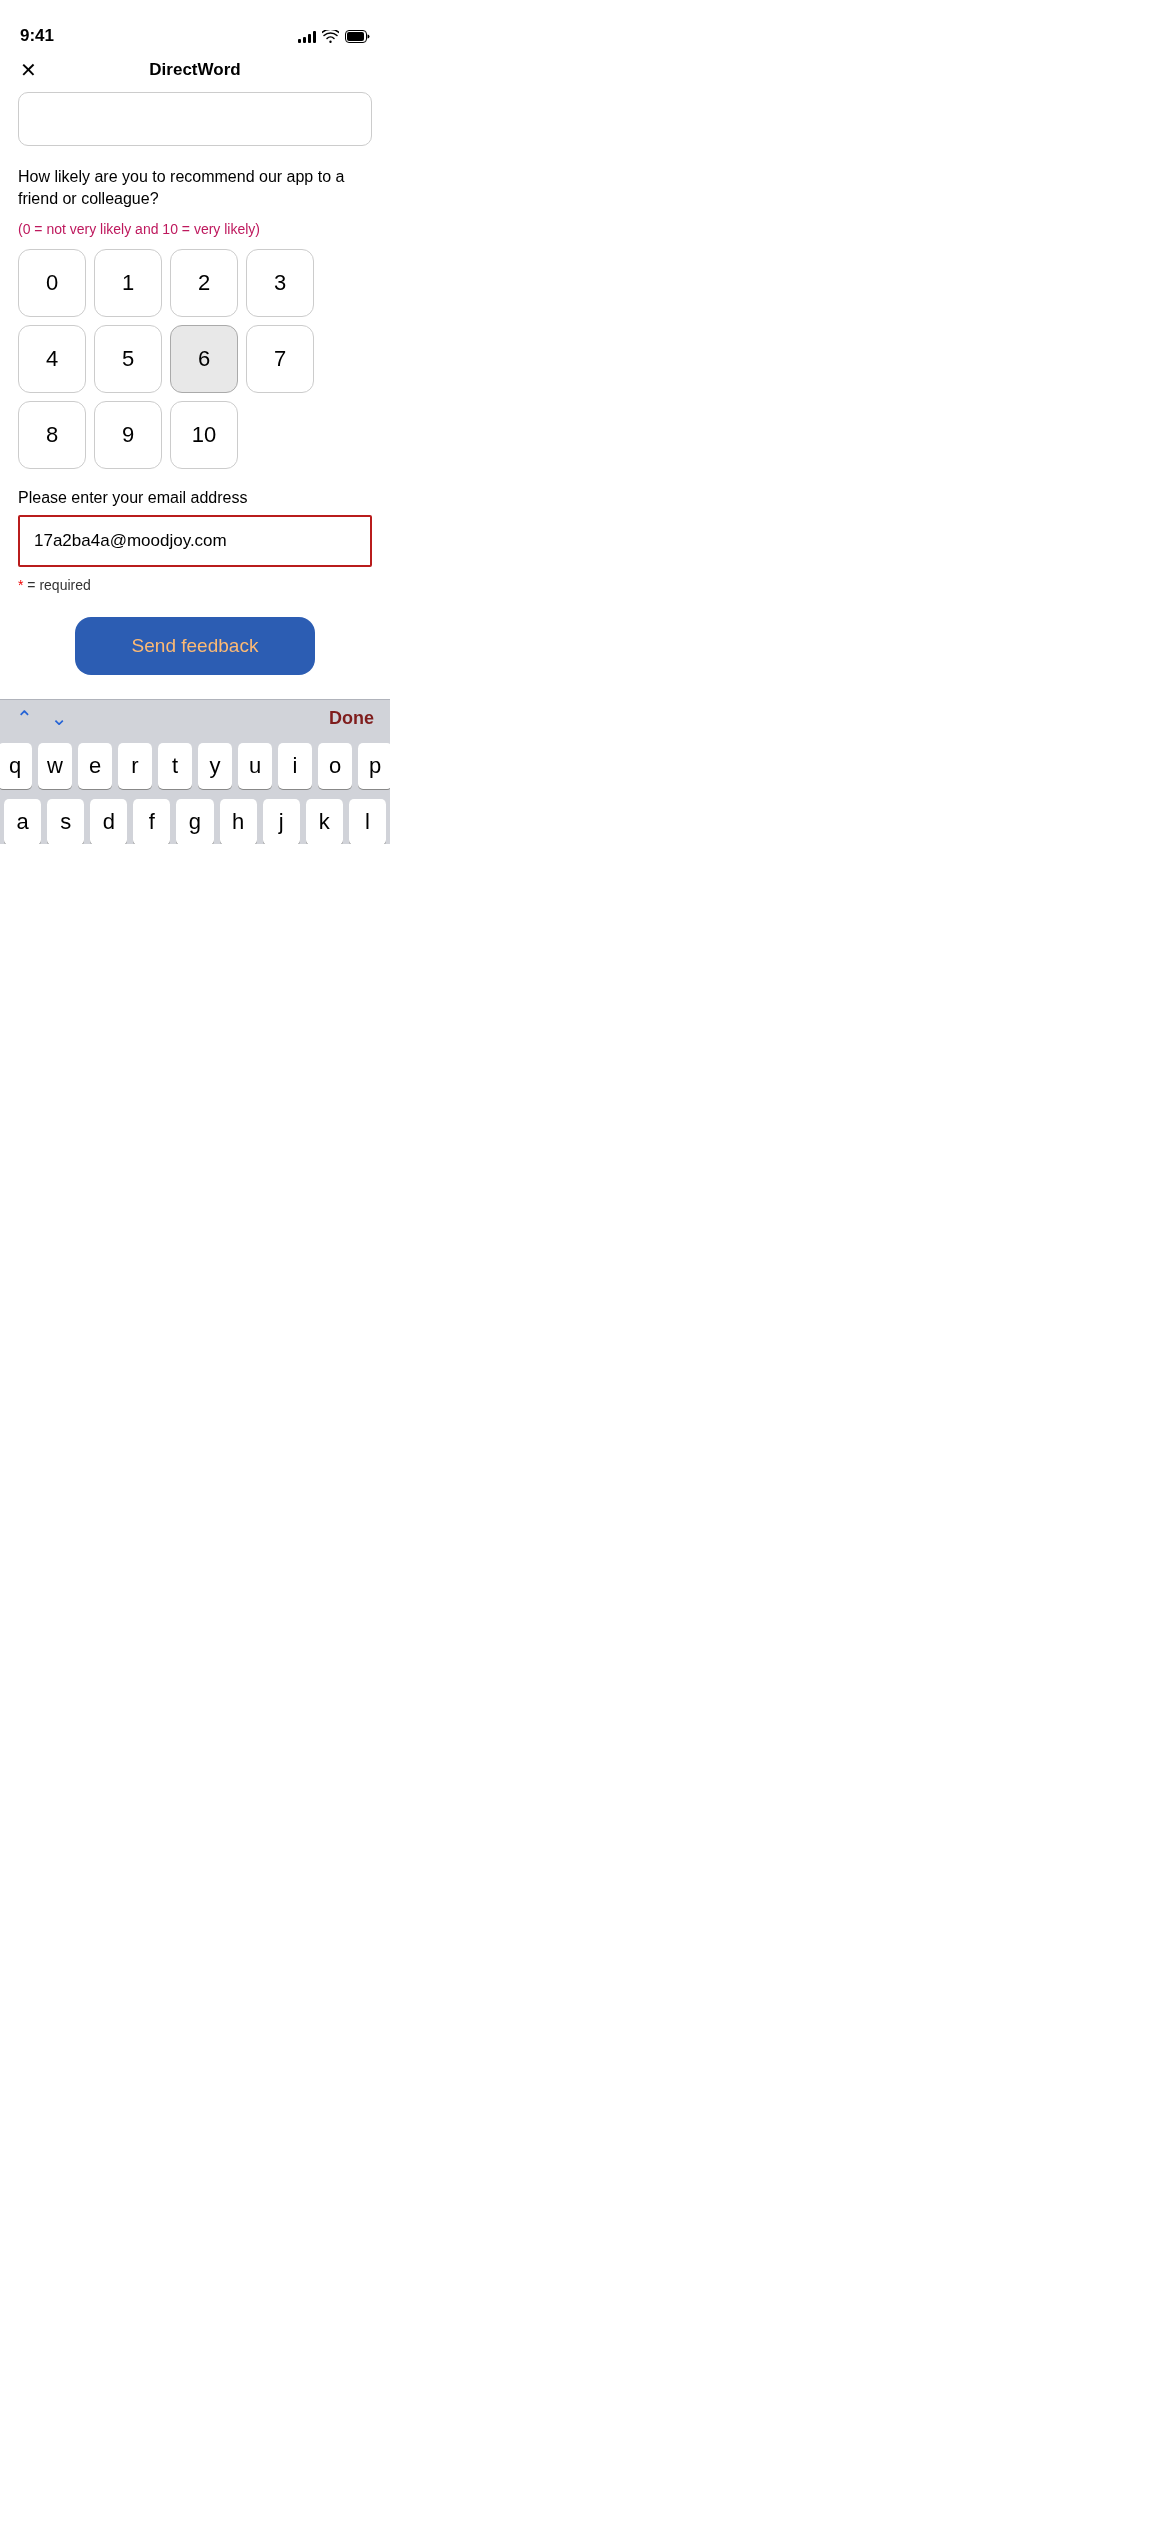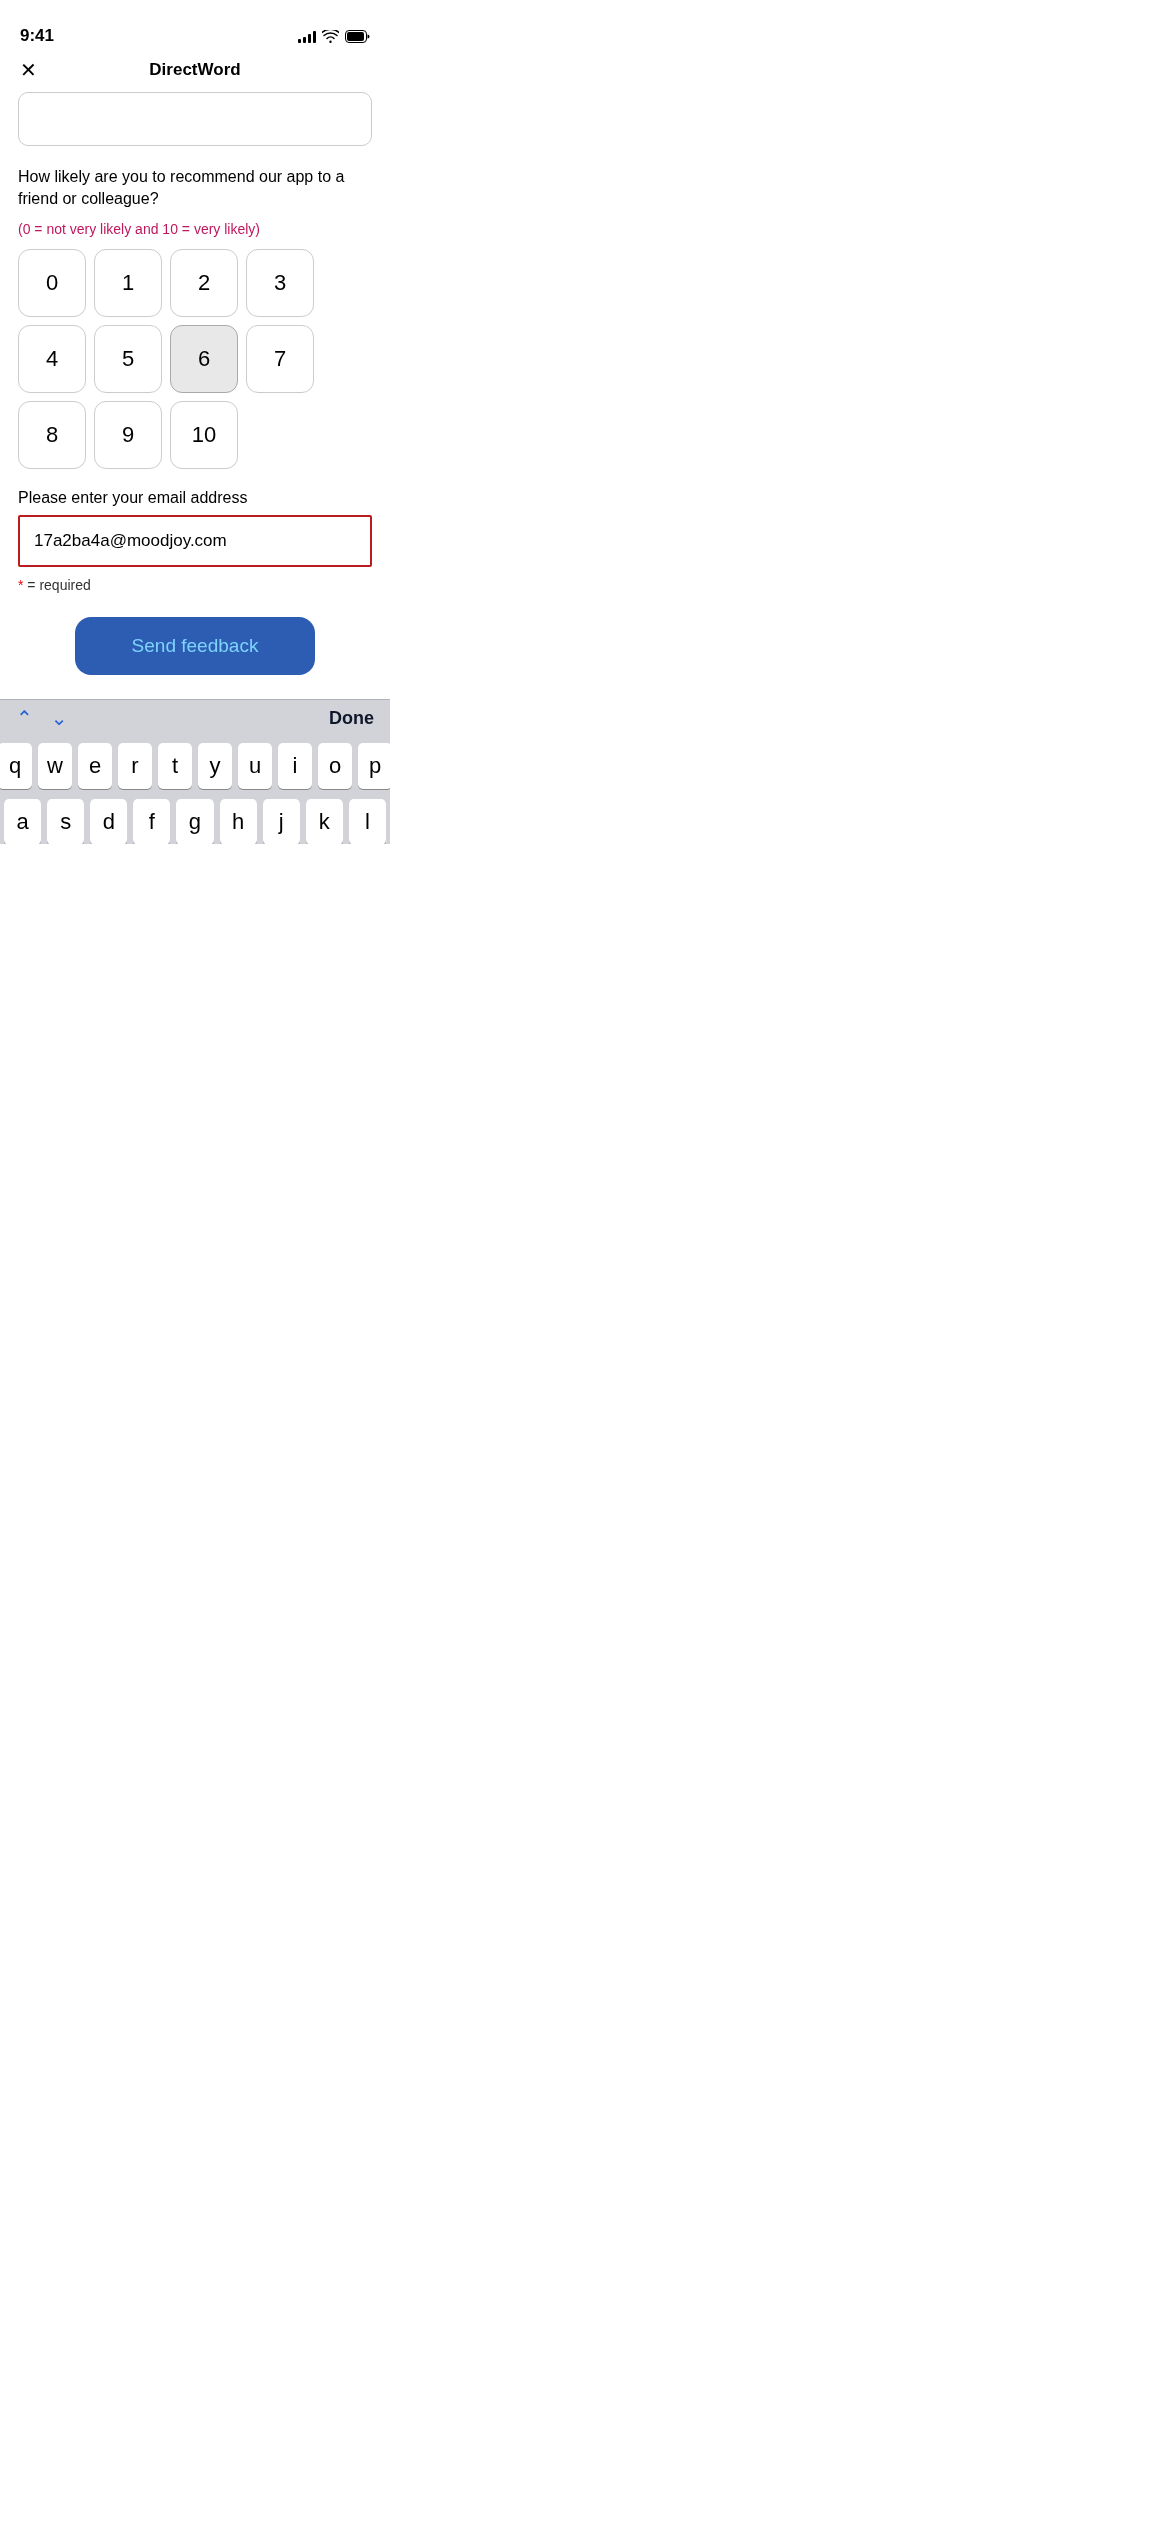--- a/index.html
+++ b/index.html
@@ -162,21 +162,21 @@
     .required-star {
       color: #e00;
     }
 
     
     .send-btn {
       display: block;
       width: 240px;
       margin: 0 auto;
       background: #2c5db3;
-      color: #7dd3fc;
+      color: #fdba74;
       font-size: 19px;
       font-weight: 500;
       border: none;
       border-radius: 16px;
       padding: 18px 0;
       text-align: center;
       cursor: pointer;
     }
 
     
@@ -198,21 +198,21 @@
       color: #2563d6;
       font-size: 20px;
       font-weight: 500;
       cursor: pointer;
       line-height: 1;
     }
 
     .toolbar-done {
       font-size: 18px;
       font-weight: 600;
-      color: #0f172a;
+      color: #7f1d1d;
       cursor: pointer;
     }
 
     
     .keyboard {
       background: #d1d3d9;
       padding: 6px 4px 4px;
     }
 
     .key-row {

